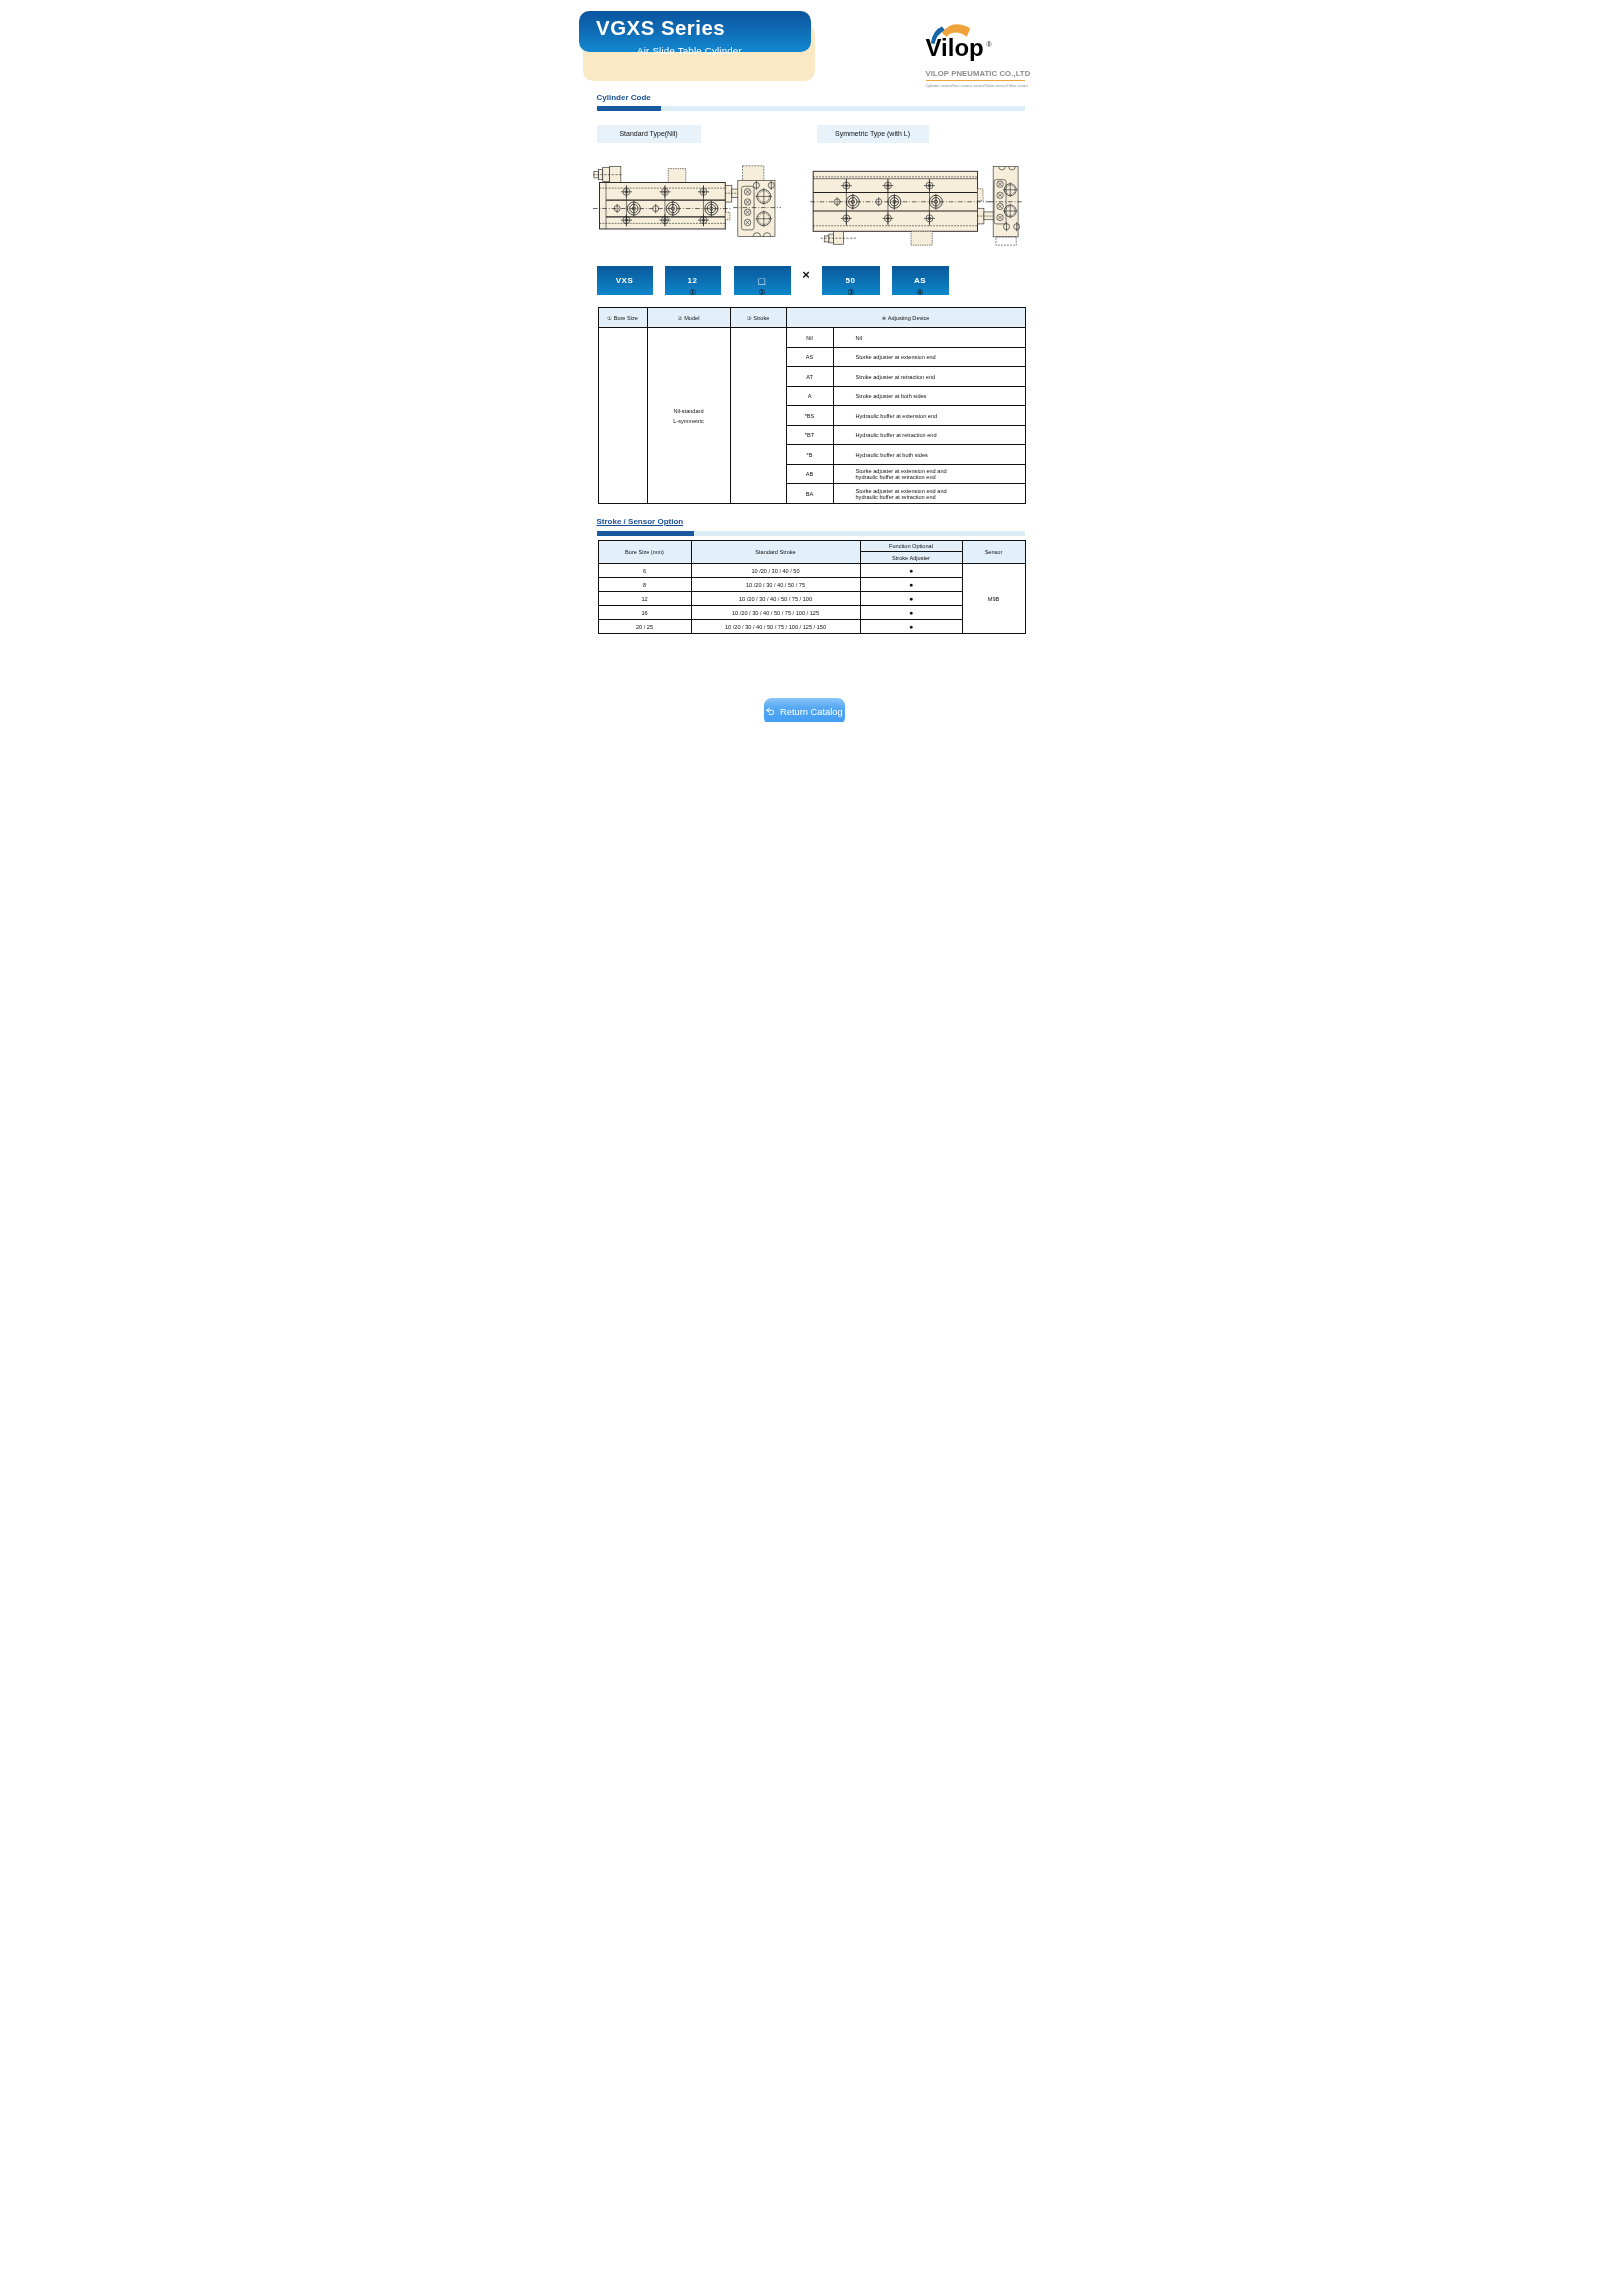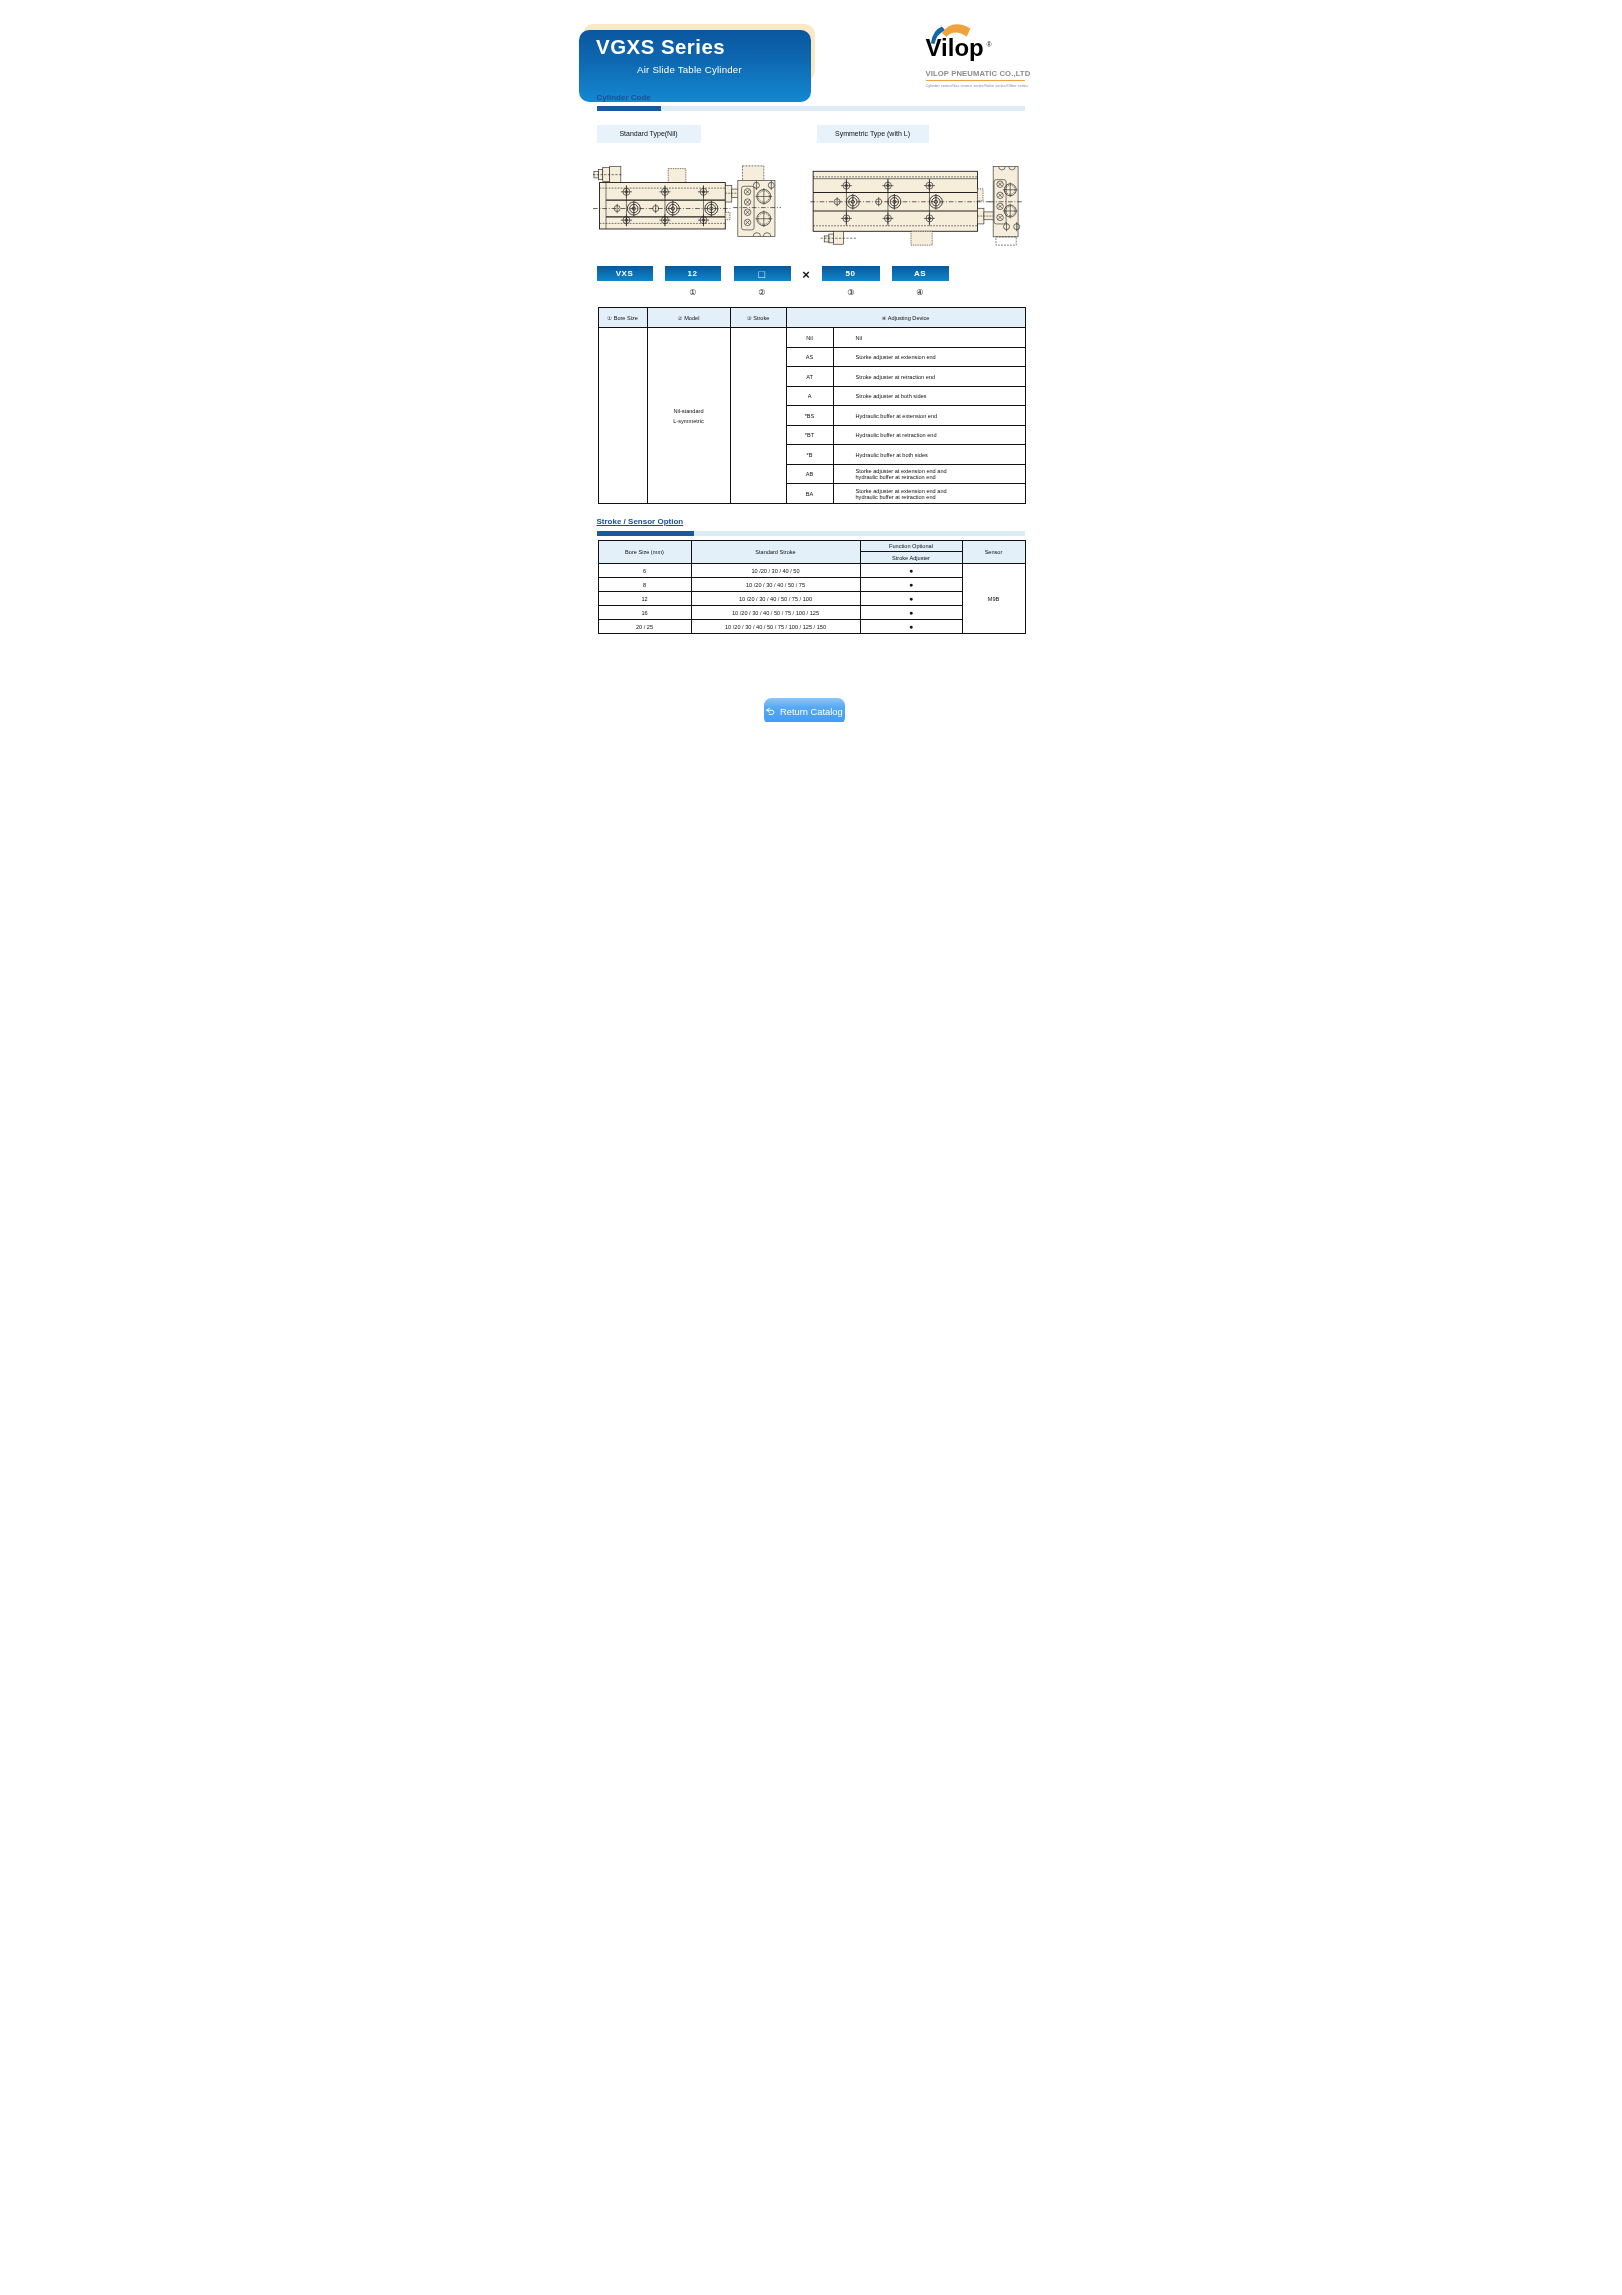--- a/index.html
+++ b/index.html
@@ -5,21 +5,21 @@
   * { margin:0; padding:0; box-sizing:border-box; }
   html,body { background:#ffffff; }
   #page {
     position:relative; width:511px; height:722px; margin:0 auto;
     background:#ffffff; overflow:hidden;
     font-family:"Liberation Sans", sans-serif; color:#111;
   }
   
   .banner-shadow { position:absolute; left:27px; top:24px; width:232px; height:57px;
     background:#fbe9c5; border-radius:10.2px; }
-  .banner { position:absolute; left:23px; top:30px; width:232px; height:72px;
+  .banner { position:absolute; left:23px; top:11px; width:232px; height:41px;
     border-radius:10.2px; background:linear-gradient(180deg,#0a55a0 0%,#0e6ab2 45%,#1388d2 100%); }
   .banner-title { position:absolute; left:17.6px; top:5.6px; font-size:20.4px; font-weight:bold;
     color:#fff; letter-spacing:0.5px; }
   .banner-sub { position:absolute; left:18.6px; top:34px; font-size:9.7px; color:#fff; letter-spacing:0.2px;margin-left:40px; }
 
   
   .logo { position:absolute; left:370px; top:22px; width:100px; height:70px; }
   .logo-arc { position:absolute; left:2.8px; top:0px; }
   .brand { position:absolute; left:0px; top:12px; font-size:24px; font-weight:bold; color:#000000; }
   .rmark { position:absolute; left:61px; top:18.6px; font-size:7px; color:#222; }
@@ -38,21 +38,21 @@
 
   .type-label { position:absolute; top:125px; height:17.6px; background:#e7f2fb;
     display:flex; align-items:center; justify-content:center; font-size:7px; color:#111; }
   #type-standard { left:41px; width:104px; }
   #type-symmetric { left:261px; width:112px; }
 
   
   .drawing { position:absolute; }
 
   
-  .code-box { position:absolute; top:266px; height:15px;
+  .code-box { position:absolute; top:266px; height:29px;
     background:linear-gradient(180deg,#09589a 0%,#0e87ca 100%);
     color:#fff; font-weight:bold; font-size:8px; letter-spacing:0.5px;
     display:flex; align-items:center; justify-content:center; }
   #box-vxs { left:41px; width:56px; }
   #box-12  { left:109px; width:56px; }
   #box-sq  { left:178px; width:57px; font-size:11px; font-weight:normal; }
   #box-50  { left:266px; width:58px; }
   #box-as  { left:336px; width:57px; }
   .multiply { position:absolute; left:243px; top:266px; width:15px; height:17.6px;
     font-size:13px; font-weight:bold; color:#111; display:flex; align-items:center; justify-content:center; }

